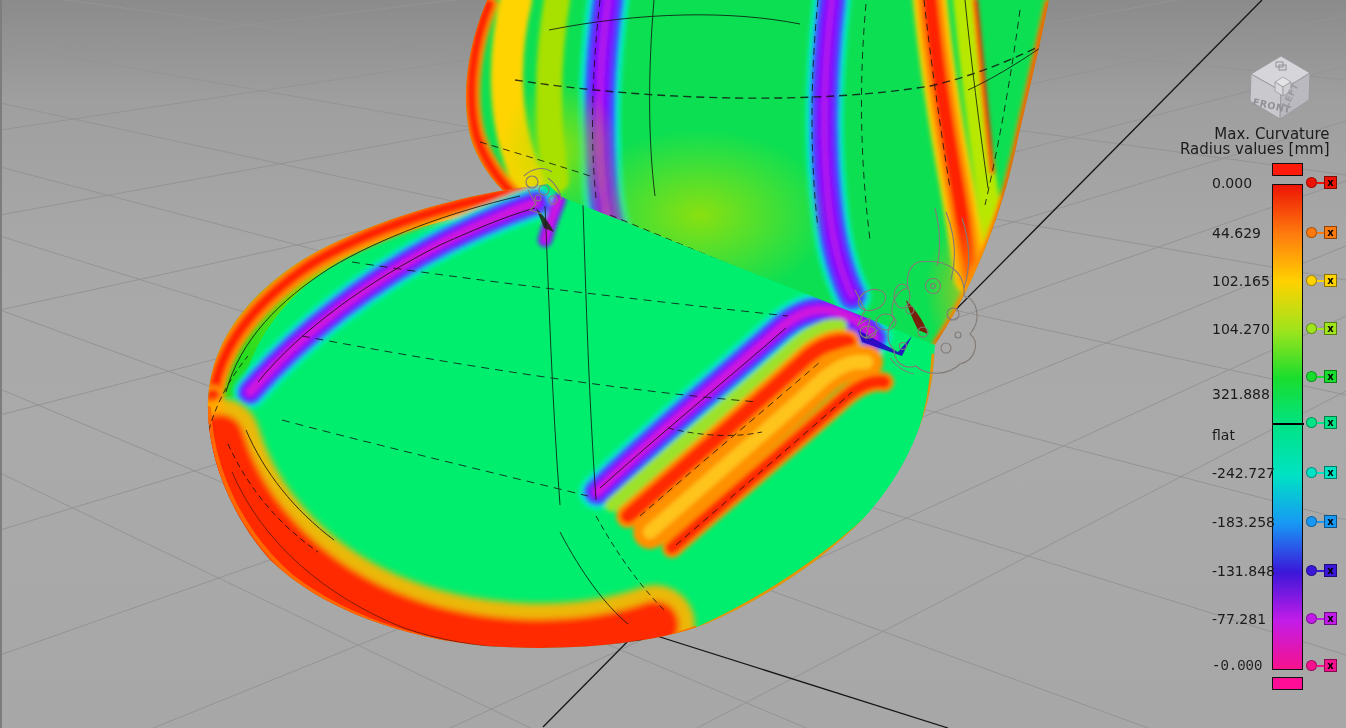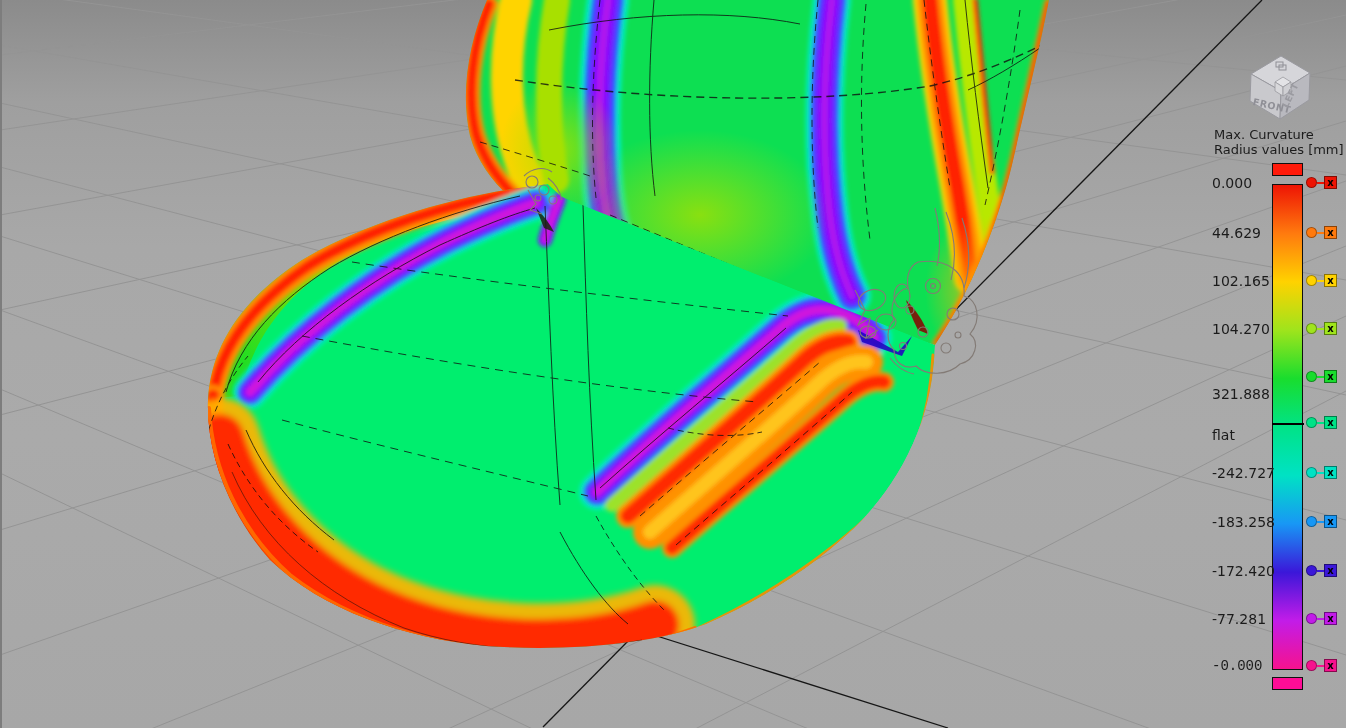--- a/index.html
+++ b/index.html
@@ -2,21 +2,21 @@
 <html><head>
 <meta charset="utf-8">
 <style>
   html,body{margin:0;padding:0;background:#666;}
   #stage{position:relative;width:1346px;height:728px;overflow:hidden;
          font-family:"DejaVu Sans","Liberation Sans",sans-serif;
          background:linear-gradient(180deg,#8b8b8b 0%,#9f9f9f 14%,#a8a8a8 34%,#aaaaaa 60%,#a7a7a7 100%);}
   #stage::before{content:"";position:absolute;left:0;top:0;width:2px;height:100%;background:#7d7d7d;z-index:5;}
   svg{position:absolute;left:0;top:0;}
   #legend{position:absolute;left:0;top:0;width:100%;height:100%;z-index:4;}
-  .lg-title{position:absolute;left:1214px;top:127px;font-size:13px;line-height:15px;color:#1c1c1c;}
+  .lg-title{position:absolute;left:1180px;top:127px;font-size:15px;line-height:15px;color:#1c1c1c;text-align:right;}
   .lg-label{position:absolute;left:1212px;transform:translateY(-8px);font-size:14px;color:#1b1b1b;white-space:nowrap;}
   .lg-bar{position:absolute;left:1272px;width:29px;border:1.5px solid #101010;box-sizing:content-box;}
   .lg-marker{position:absolute;left:1306px;display:flex;align-items:center;transform:translateY(-7px);}
   .lg-dot{width:11px;height:11px;border-radius:50%;border:1px solid rgba(0,0,0,.35);box-sizing:border-box;}
   .lg-line{width:7px;height:2px;}
   .lg-box{width:13px;height:13px;border:1px solid rgba(0,0,0,.45);box-sizing:border-box;
           display:flex;align-items:center;justify-content:center;
           font-size:10px;font-weight:bold;color:#000;line-height:1;}
   .lg-flatline{position:absolute;left:1272px;width:32px;height:2px;background:#000;}
 </style>
@@ -313,21 +313,21 @@
         <span class="lg-dot" style="background: rgb(0, 226, 196);"></span>
         <span class="lg-line" style="background: rgb(0, 226, 196);"></span>
         <span class="lg-box" style="background: rgb(0, 226, 196);">x</span>
       </div>
       <div class="lg-label" style="top: 522px;">-183.258</div>
       <div class="lg-marker" style="top: 522px;">
         <span class="lg-dot" style="background: rgb(24, 151, 245);"></span>
         <span class="lg-line" style="background: rgb(24, 151, 245);"></span>
         <span class="lg-box" style="background: rgb(24, 151, 245);">x</span>
       </div>
-      <div class="lg-label" style="top: 571px;">-172.420</div>
+      <div class="lg-label" style="top: 571px;">-131.848</div>
       <div class="lg-marker" style="top: 571px;">
         <span class="lg-dot" style="background: rgb(59, 23, 217);"></span>
         <span class="lg-line" style="background: rgb(59, 23, 217);"></span>
         <span class="lg-box" style="background: rgb(59, 23, 217);">x</span>
       </div>
       <div class="lg-label" style="top: 619px;">-77.281</div>
       <div class="lg-marker" style="top: 619px;">
         <span class="lg-dot" style="background: rgb(194, 28, 232);"></span>
         <span class="lg-line" style="background: rgb(194, 28, 232);"></span>
         <span class="lg-box" style="background: rgb(194, 28, 232);">x</span>

